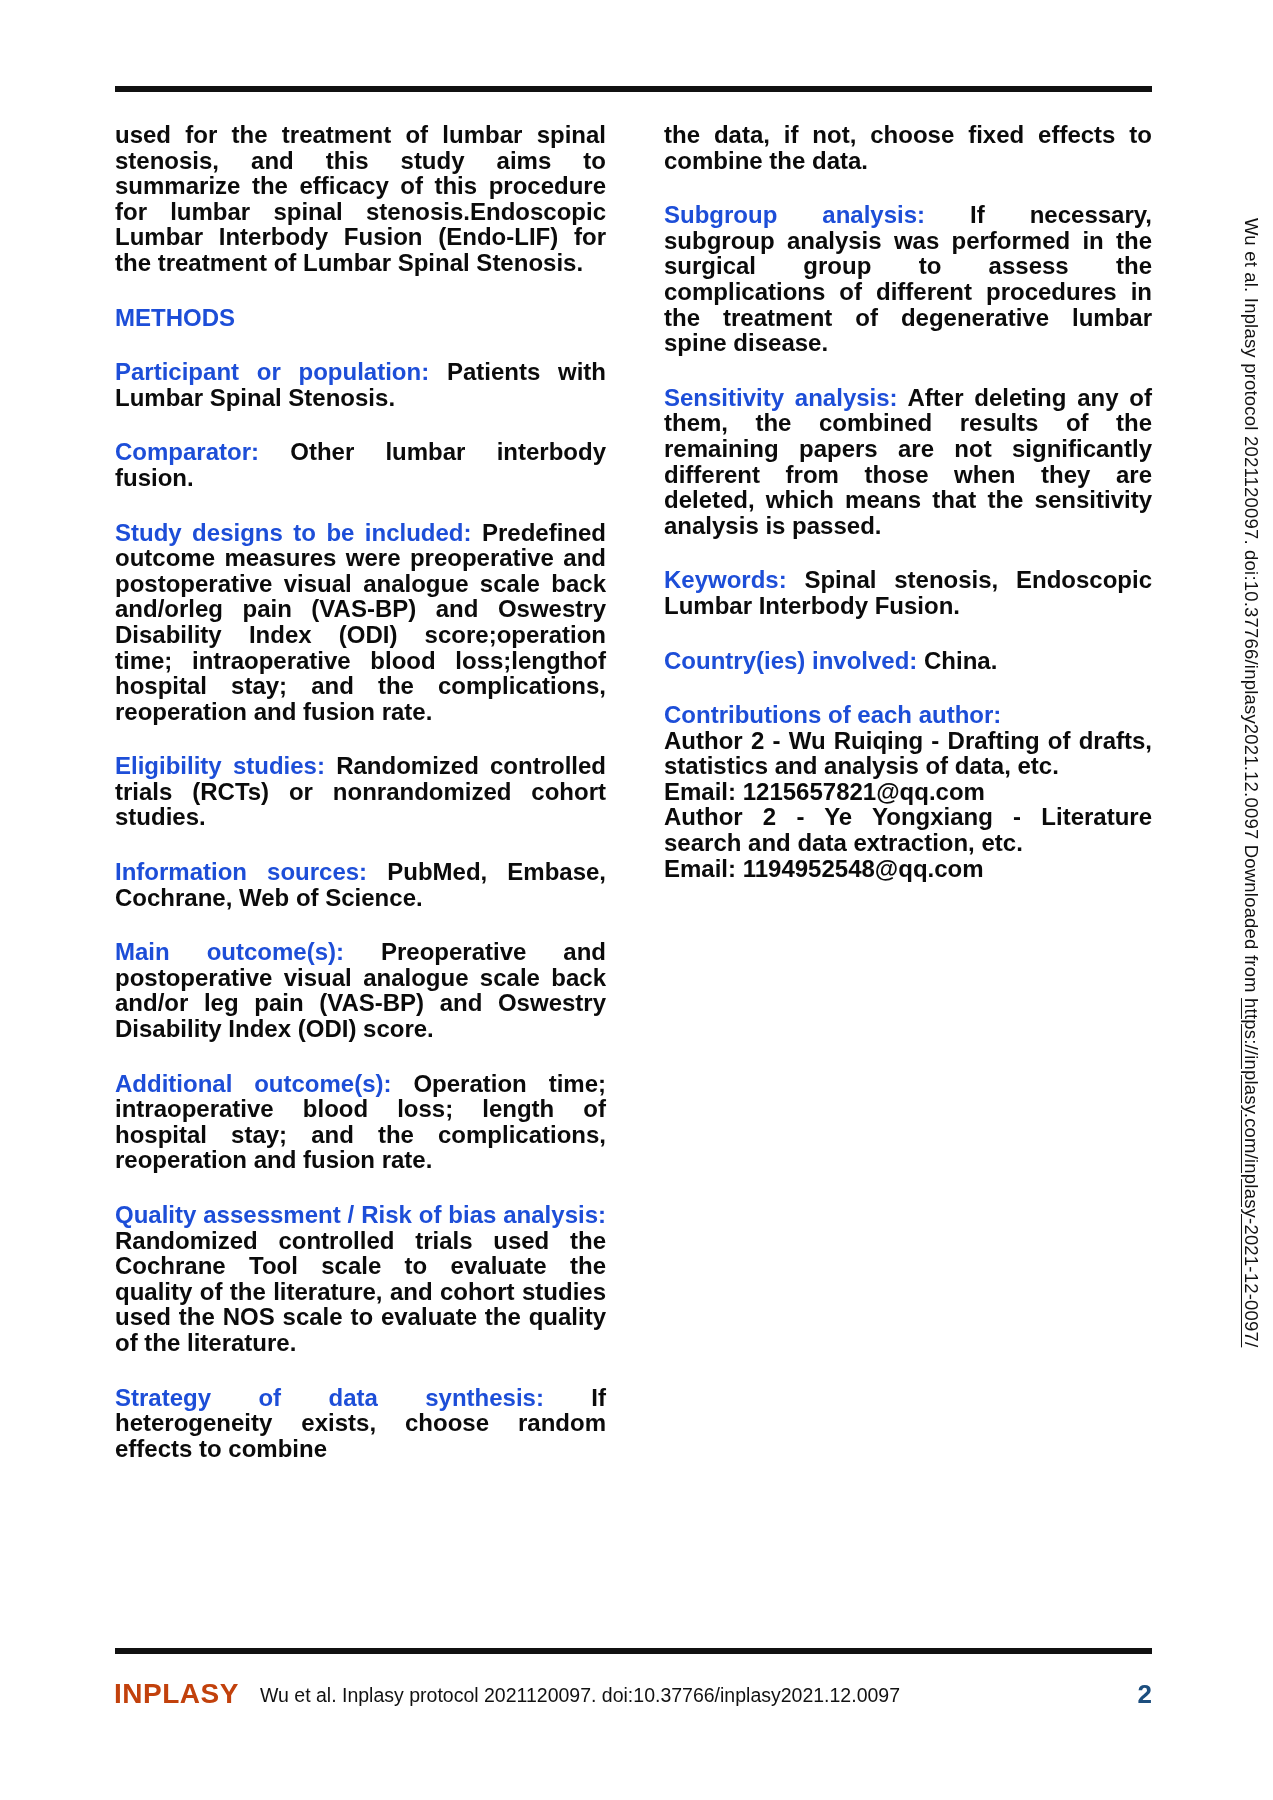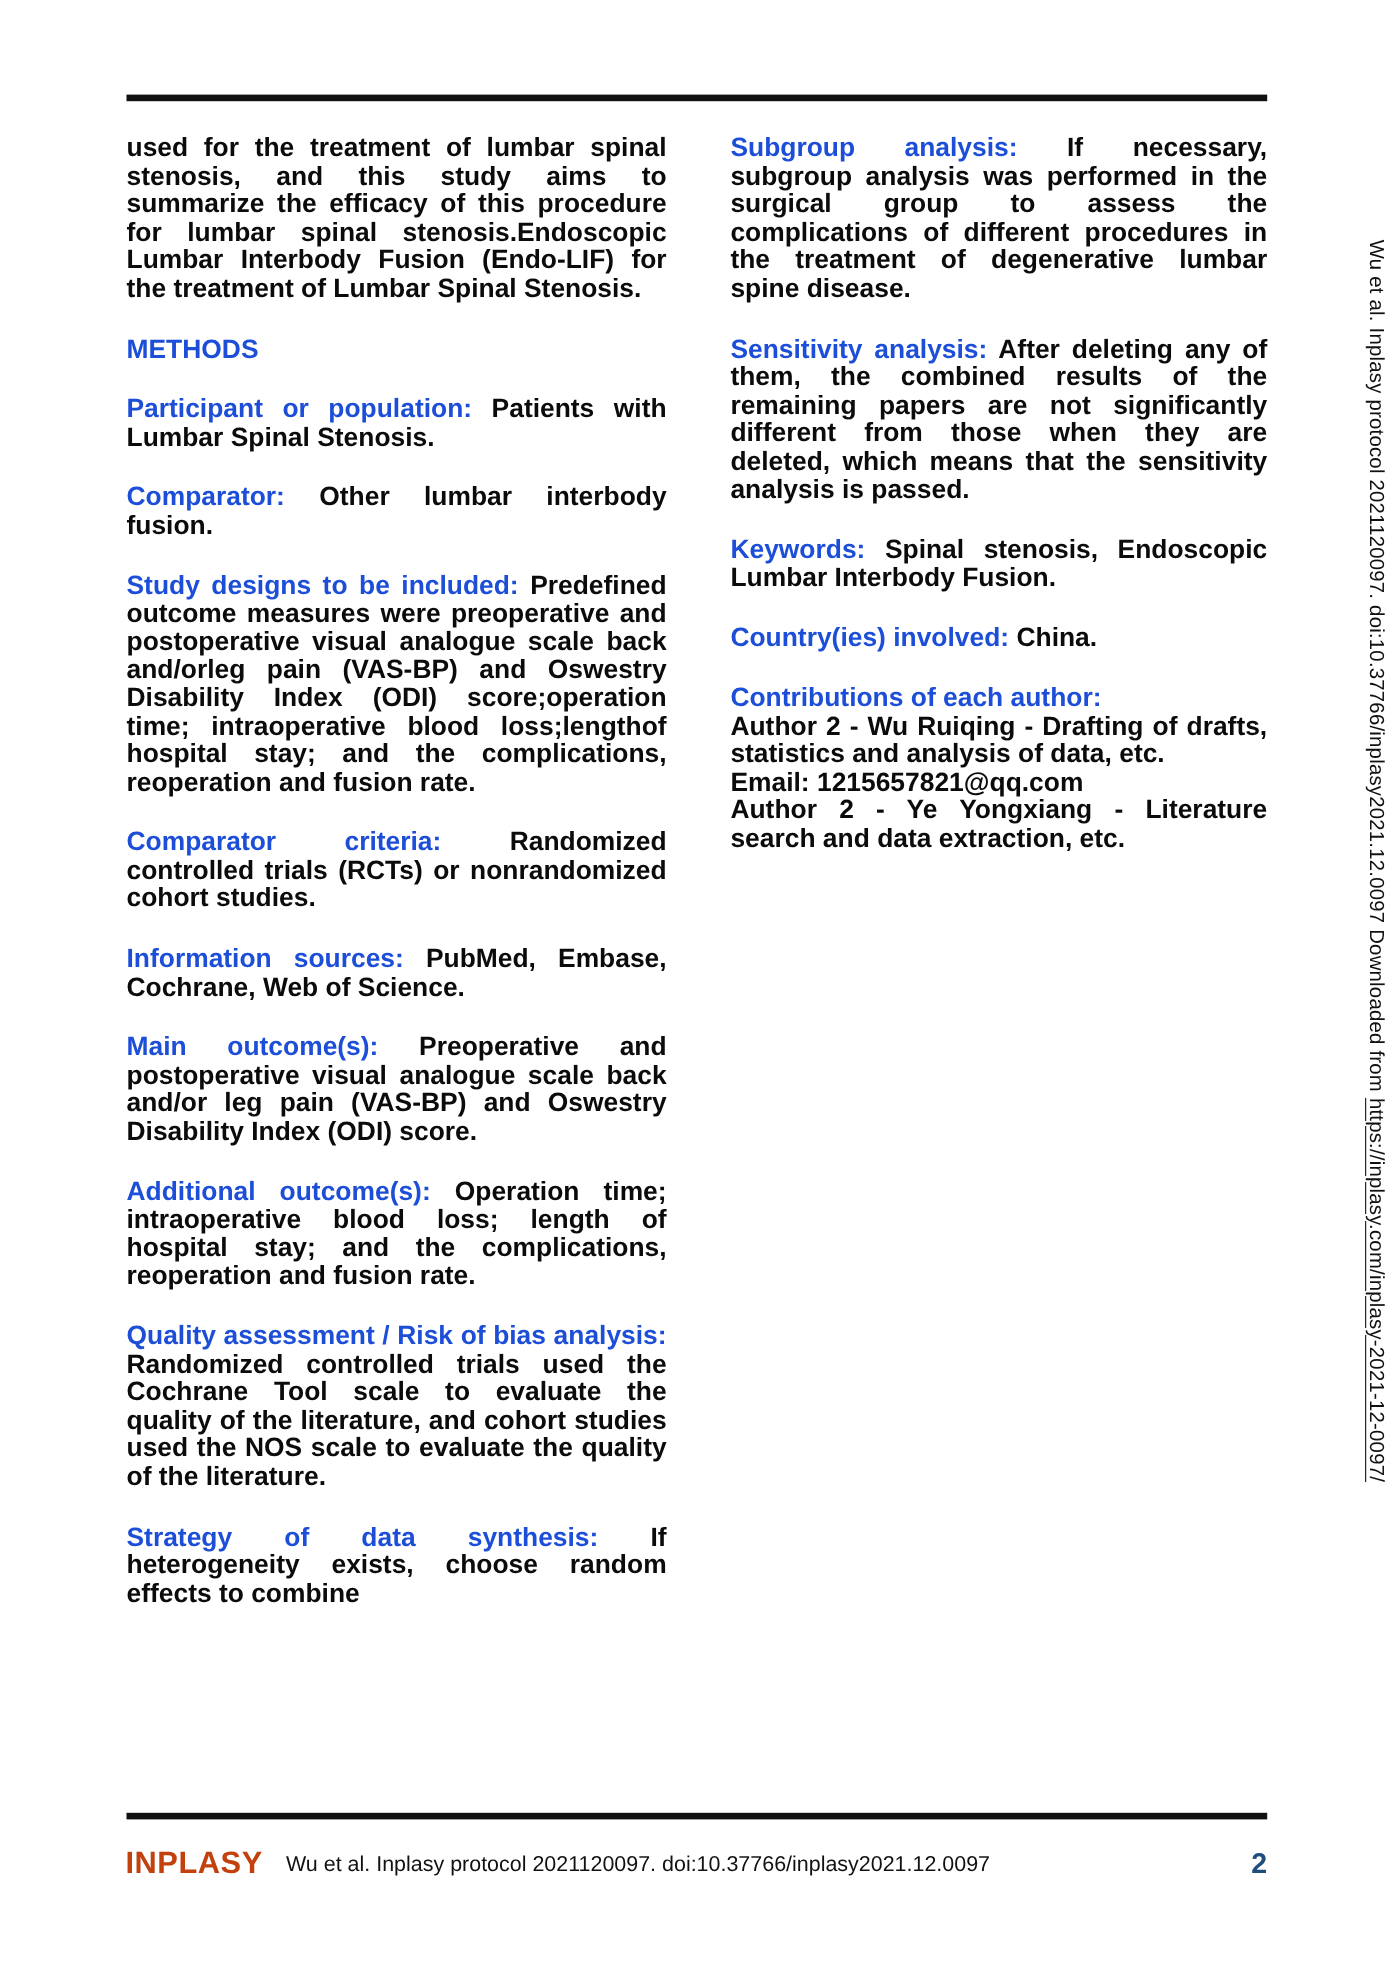--- a/index.html
+++ b/index.html
@@ -88,48 +88,50 @@
 
   <p class="para"><span class="lbl">METHODS</span></p>
 
   <p class="para"><span class="lbl">Participant or population:</span> <span>Patients with Lumbar Spinal Stenosis.</span></p>
 
 
   <p class="para"><span class="lbl">Comparator:</span> <span>Other lumbar interbody fusion.</span></p>
 
   <p class="para"><span class="lbl">Study designs to be included:</span> <span>Predefined outcome measures were preoperative and postoperative visual analogue scale back and/orleg pain (VAS-BP) and Oswestry Disability Index (ODI) score;operation time; intraoperative blood loss;lengthof hospital stay; and the complications, reoperation and fusion rate.</span></p>
 
-  <p class="para"><span class="lbl">Comparator criteria:</span> <span>Randomized controlled trials (RCTs) or nonrandomized cohort studies.</span></p>
+  <p class="para"><span class="lbl">Eligibility studies:</span> <span>Randomized controlled trials (RCTs) or nonrandomized cohort studies.</span></p>
 
   <p class="para"><span class="lbl">Information sources:</span> <span>PubMed, Embase, Cochrane, Web of Science.</span></p>
 
   <p class="para"><span class="lbl">Main outcome(s):</span> <span>Preoperative and postoperative visual analogue scale back and/or leg pain (VAS-BP) and Oswestry Disability Index (ODI) score.</span></p>
 
   <p class="para"><span class="lbl">Additional outcome(s):</span> <span>Operation time; intraoperative blood loss; length of hospital stay; and the complications, reoperation and fusion rate.</span></p>
 
   <p class="para"><span class="lbl">Quality assessment / Risk of bias analysis:</span> <span>Randomized controlled trials used the Cochrane Tool scale to evaluate the quality of the literature, and cohort studies used the NOS scale to evaluate the quality of the literature.</span></p>
 
   <p class="para"><span class="lbl">Strategy of data synthesis:</span> <span>If heterogeneity exists, choose random effects to combine</span></p>
 </div>
 
 <div class="col col-right">
+  <p class="para"><span>the data, if not, choose fixed effects to combine the data.</span></p>
 
   <p class="para"><span class="lbl">Subgroup analysis:</span> <span>If necessary, subgroup analysis was performed in the surgical group to assess the complications of different procedures in the treatment of degenerative lumbar spine disease.</span></p>
 
   <p class="para"><span class="lbl">Sensitivity analysis:</span> <span>After deleting any of them, the combined results of the remaining papers are not significantly different from those when they are deleted, which means that the sensitivity analysis is passed.</span></p>
 
   <p class="para"><span class="lbl">Keywords:</span> <span>Spinal stenosis, Endoscopic Lumbar Interbody Fusion.</span></p>
 
   <p class="para"><span class="lbl">Country(ies) involved:</span> <span>China.</span></p>
 
   <div class="para">
     <div class="contrib-line"><span class="lbl">Contributions of each author:</span></div>
     <div class="contrib-line">Author 2 - Wu Ruiqing - Drafting of drafts, statistics and analysis of data, etc.</div>
     <div class="contrib-line">Email: 1215657821@qq.com</div>
     <div class="contrib-line">Author 2 - Ye Yongxiang - Literature search and data extraction, etc.</div>
+    <div class="contrib-line">Email: 1194952548@qq.com</div>
   </div>
 </div>
 
 <div class="sidebar"><span>Wu et al. Inplasy protocol 2021120097. doi:10.37766/inplasy2021.12.0097 Downloaded from </span><a href="#">https://inplasy.com/inplasy-2021-12-0097/</a></div>
 
 <div class="rule rule-bottom"></div>
 
 <div class="footer-logo">INPLASY</div>
 <div class="footer-citation">Wu et al. Inplasy protocol 2021120097. doi:10.37766/inplasy2021.12.0097</div>
 <div class="footer-page">2</div>

